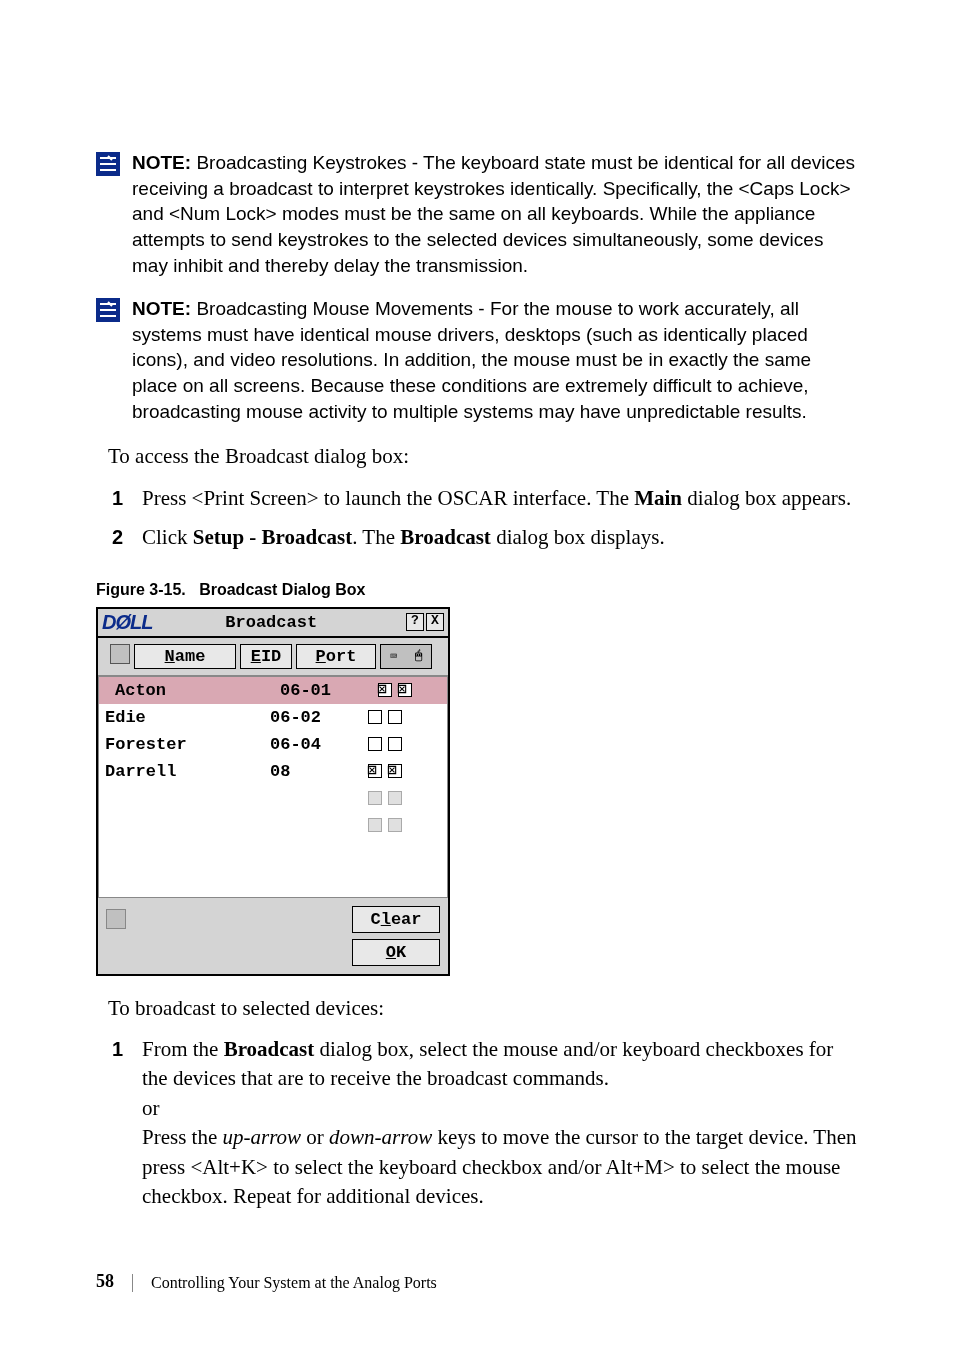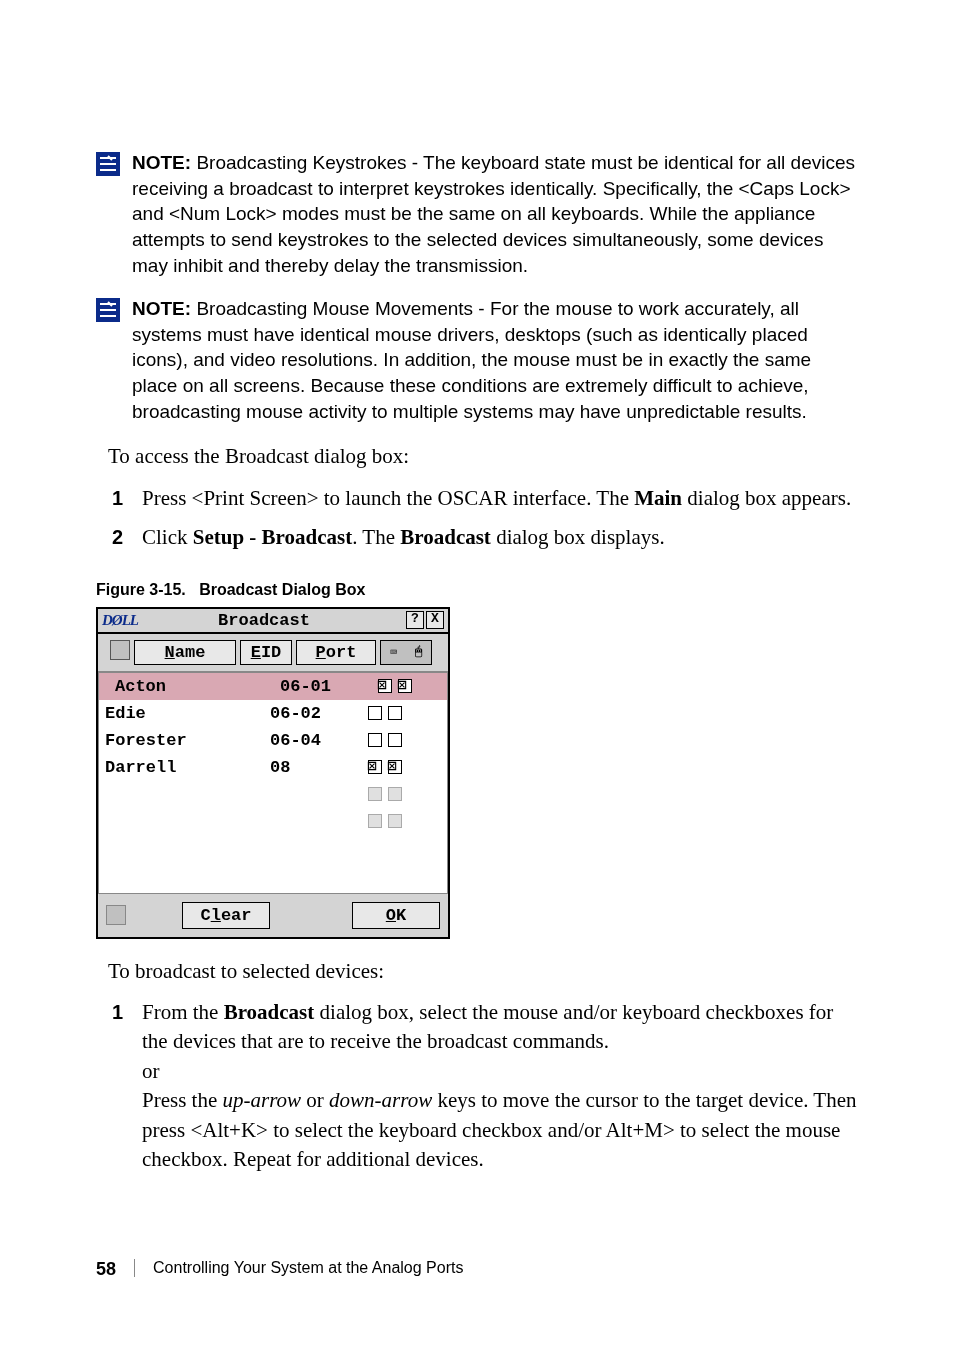--- a/index.html
+++ b/index.html
@@ -83,25 +83,25 @@
     font-size: 17px;
   }
   .dialog-titlebar {
     display: flex;
     align-items: center;
     padding: 2px 4px;
     border-bottom: 2px solid #000;
     background: #d4d4d4;
   }
   .dell-logo {
-    font-family: Liberation Serif, serif;
+    font-family: Liberation Sans, sans-serif;
     font-weight: 900;
     font-style: italic;
     color: #0b2b8a;
-    font-size: 15px;
+    font-size: 20px;
     letter-spacing: -1px;
     margin-right: 8px;
   }
   .dialog-title {
     flex: 1;
     text-align: center;
     font-family: "Courier New", monospace;
     font-weight: bold;
     font-size: 17px;
     margin-right: 24px;
@@ -171,21 +171,21 @@
   .chk.disabled { border-color: #aaa; background: #e0e0e0; }
   .chk.checked::after {
     content: "⊠";
     position: absolute;
     top: -5px; left: -2px;
     font-size: 16px;
   }
   .dialog-footer {
     padding: 8px;
     display: flex;
-    flex-direction: row;
+    flex-direction: column;
     align-items: flex-end;
     gap: 6px;
     border-top: 1px solid #888;
   }
   .footer-row { display:flex; width:100%; align-items:center; }
   .scroll-down {
     width: 18px; height: 18px;
     border: 1px solid #888;
     background: #c0c0c0;
     margin-right: auto;
@@ -193,26 +193,26 @@
   .dlg-btn {
     border: 1.5px solid #000;
     background: #e8e8e8;
     font-weight: bold;
     width: 86px;
     text-align: center;
     padding: 3px 0;
   }
   .page-footer {
     position: absolute;
-    bottom: 72px;
+    bottom: 60px;
     left: 96px;
-    font-family: Liberation Sans, sans-serif;
+    font-family: Liberation Serif, serif;
     font-size: 16px;
     display: flex;
-    align-items: flex-start;
+    align-items: flex-end;
   }
   .page-num {
     font-weight: bold;
     font-size: 18px;
     margin-right: 18px;
   }
   .footer-sep {
     border-left: 1px solid #888;
     height: 18px;
     margin-right: 18px;

